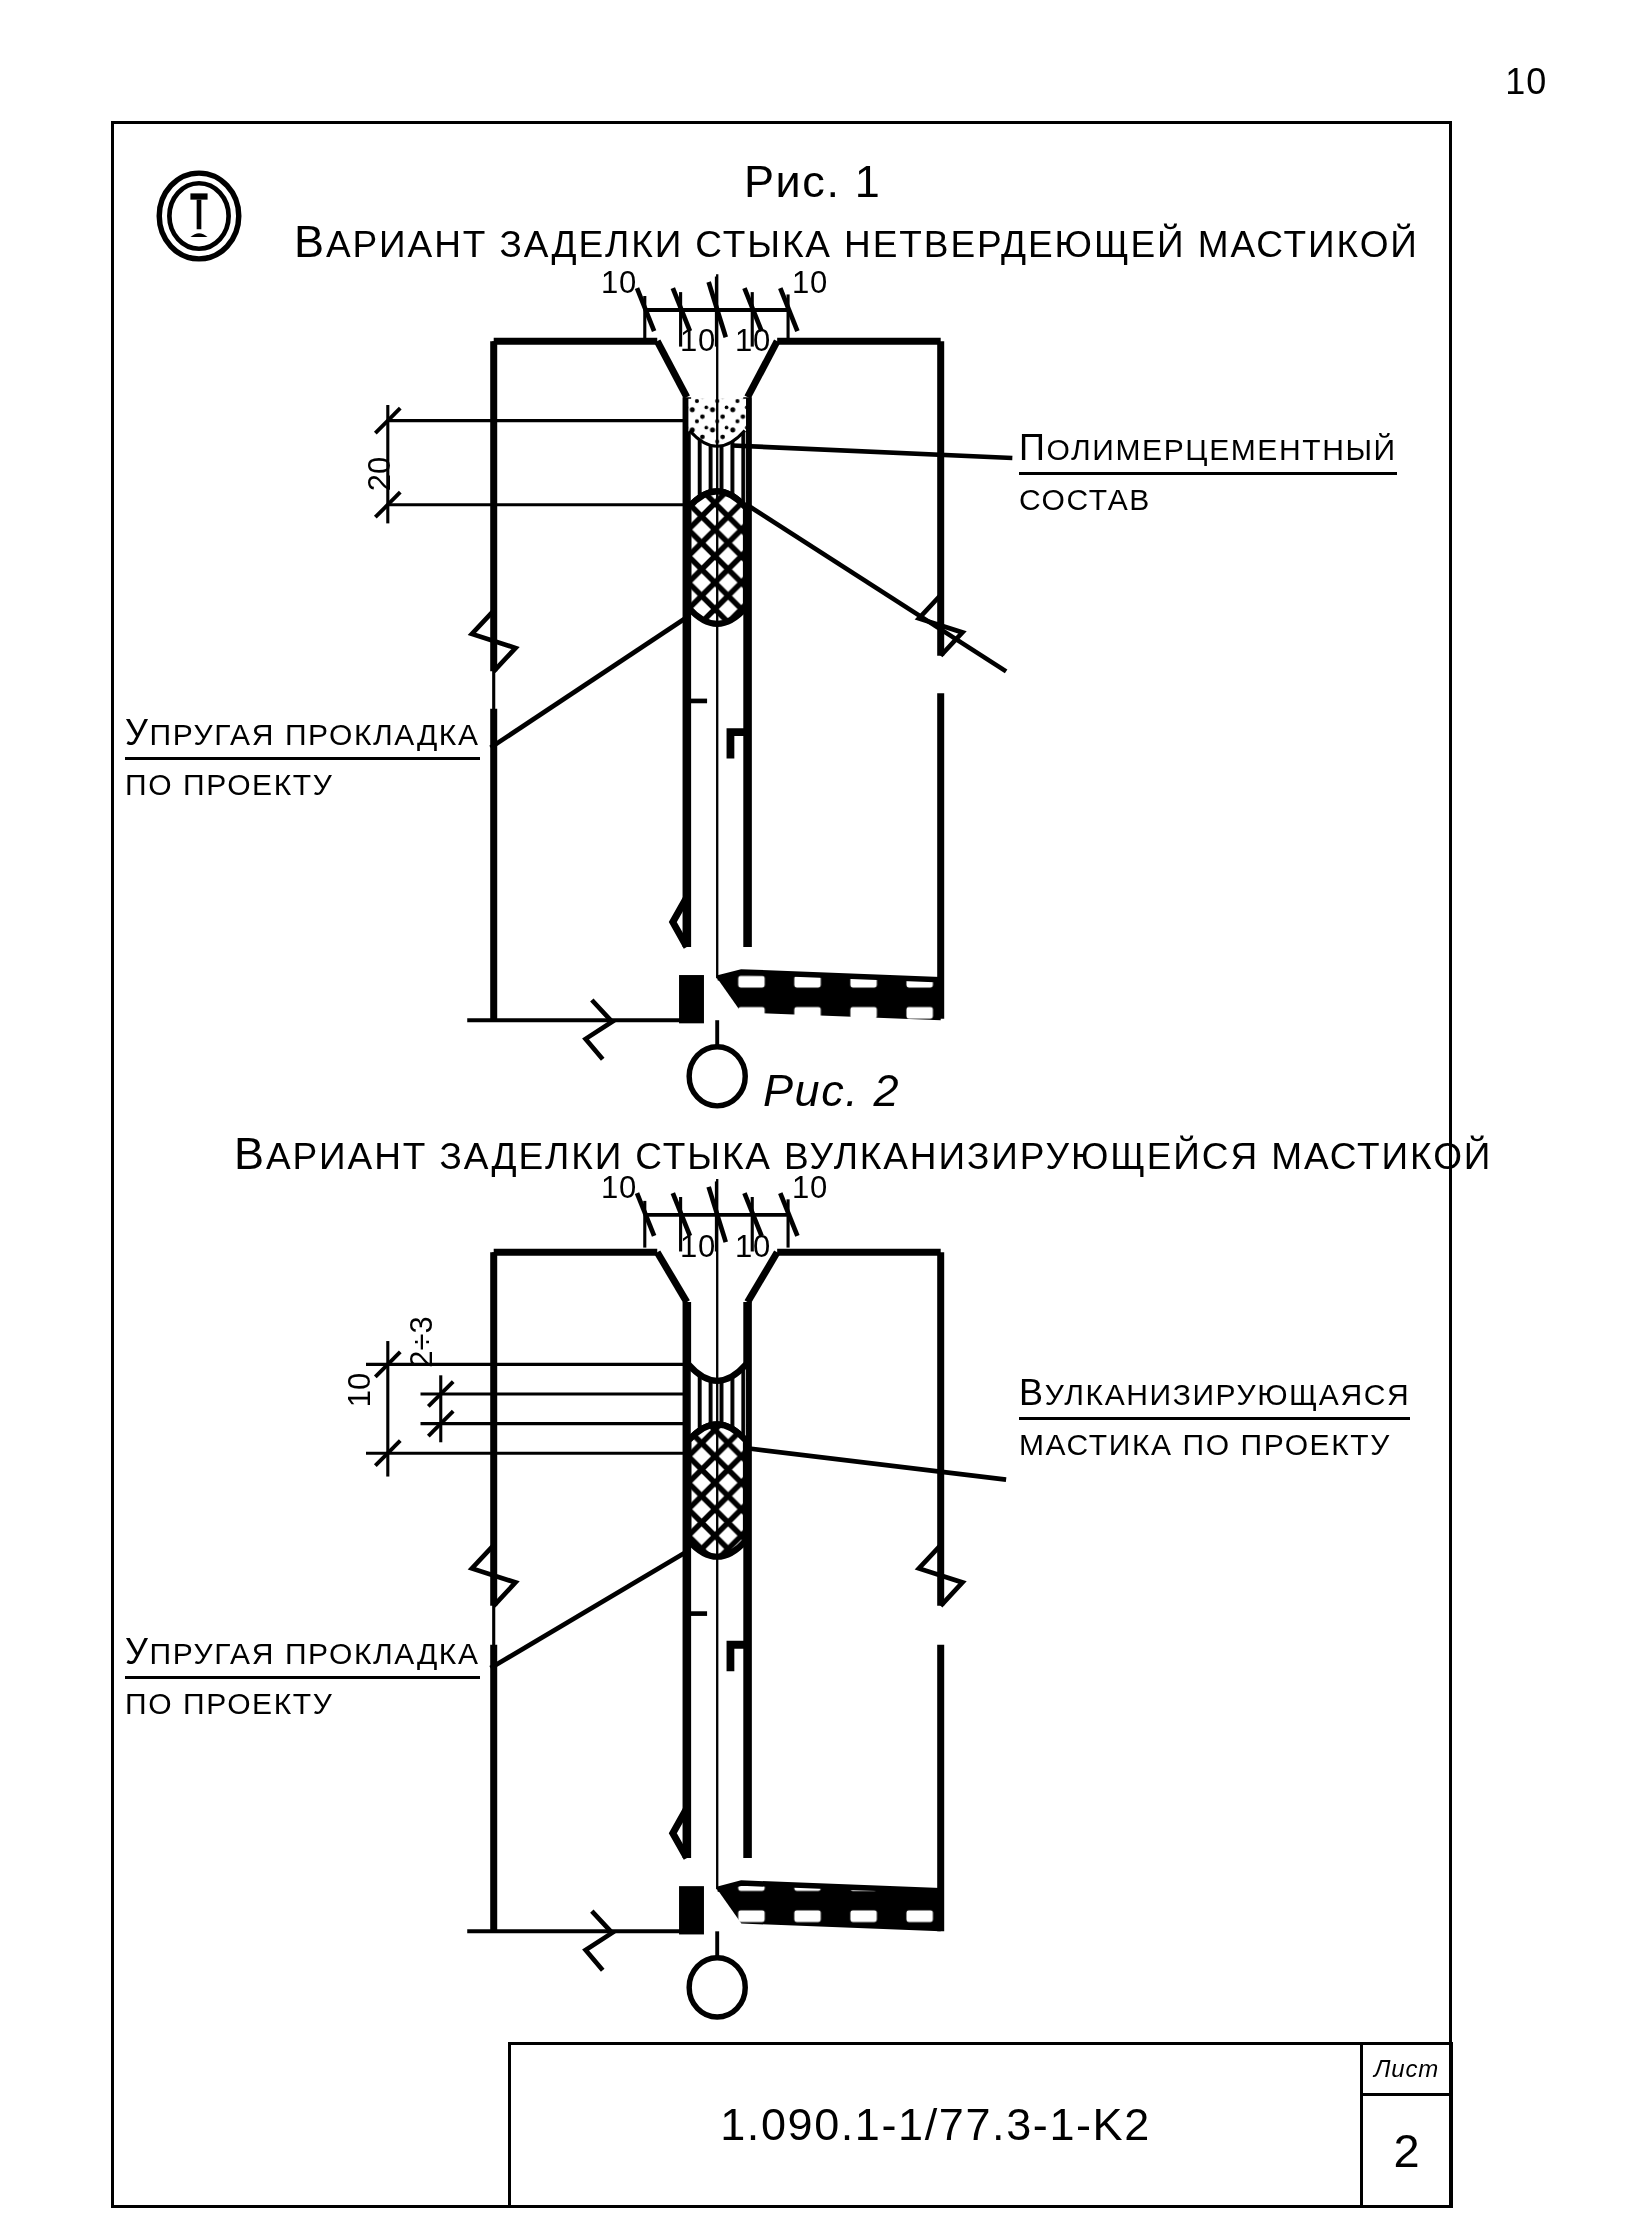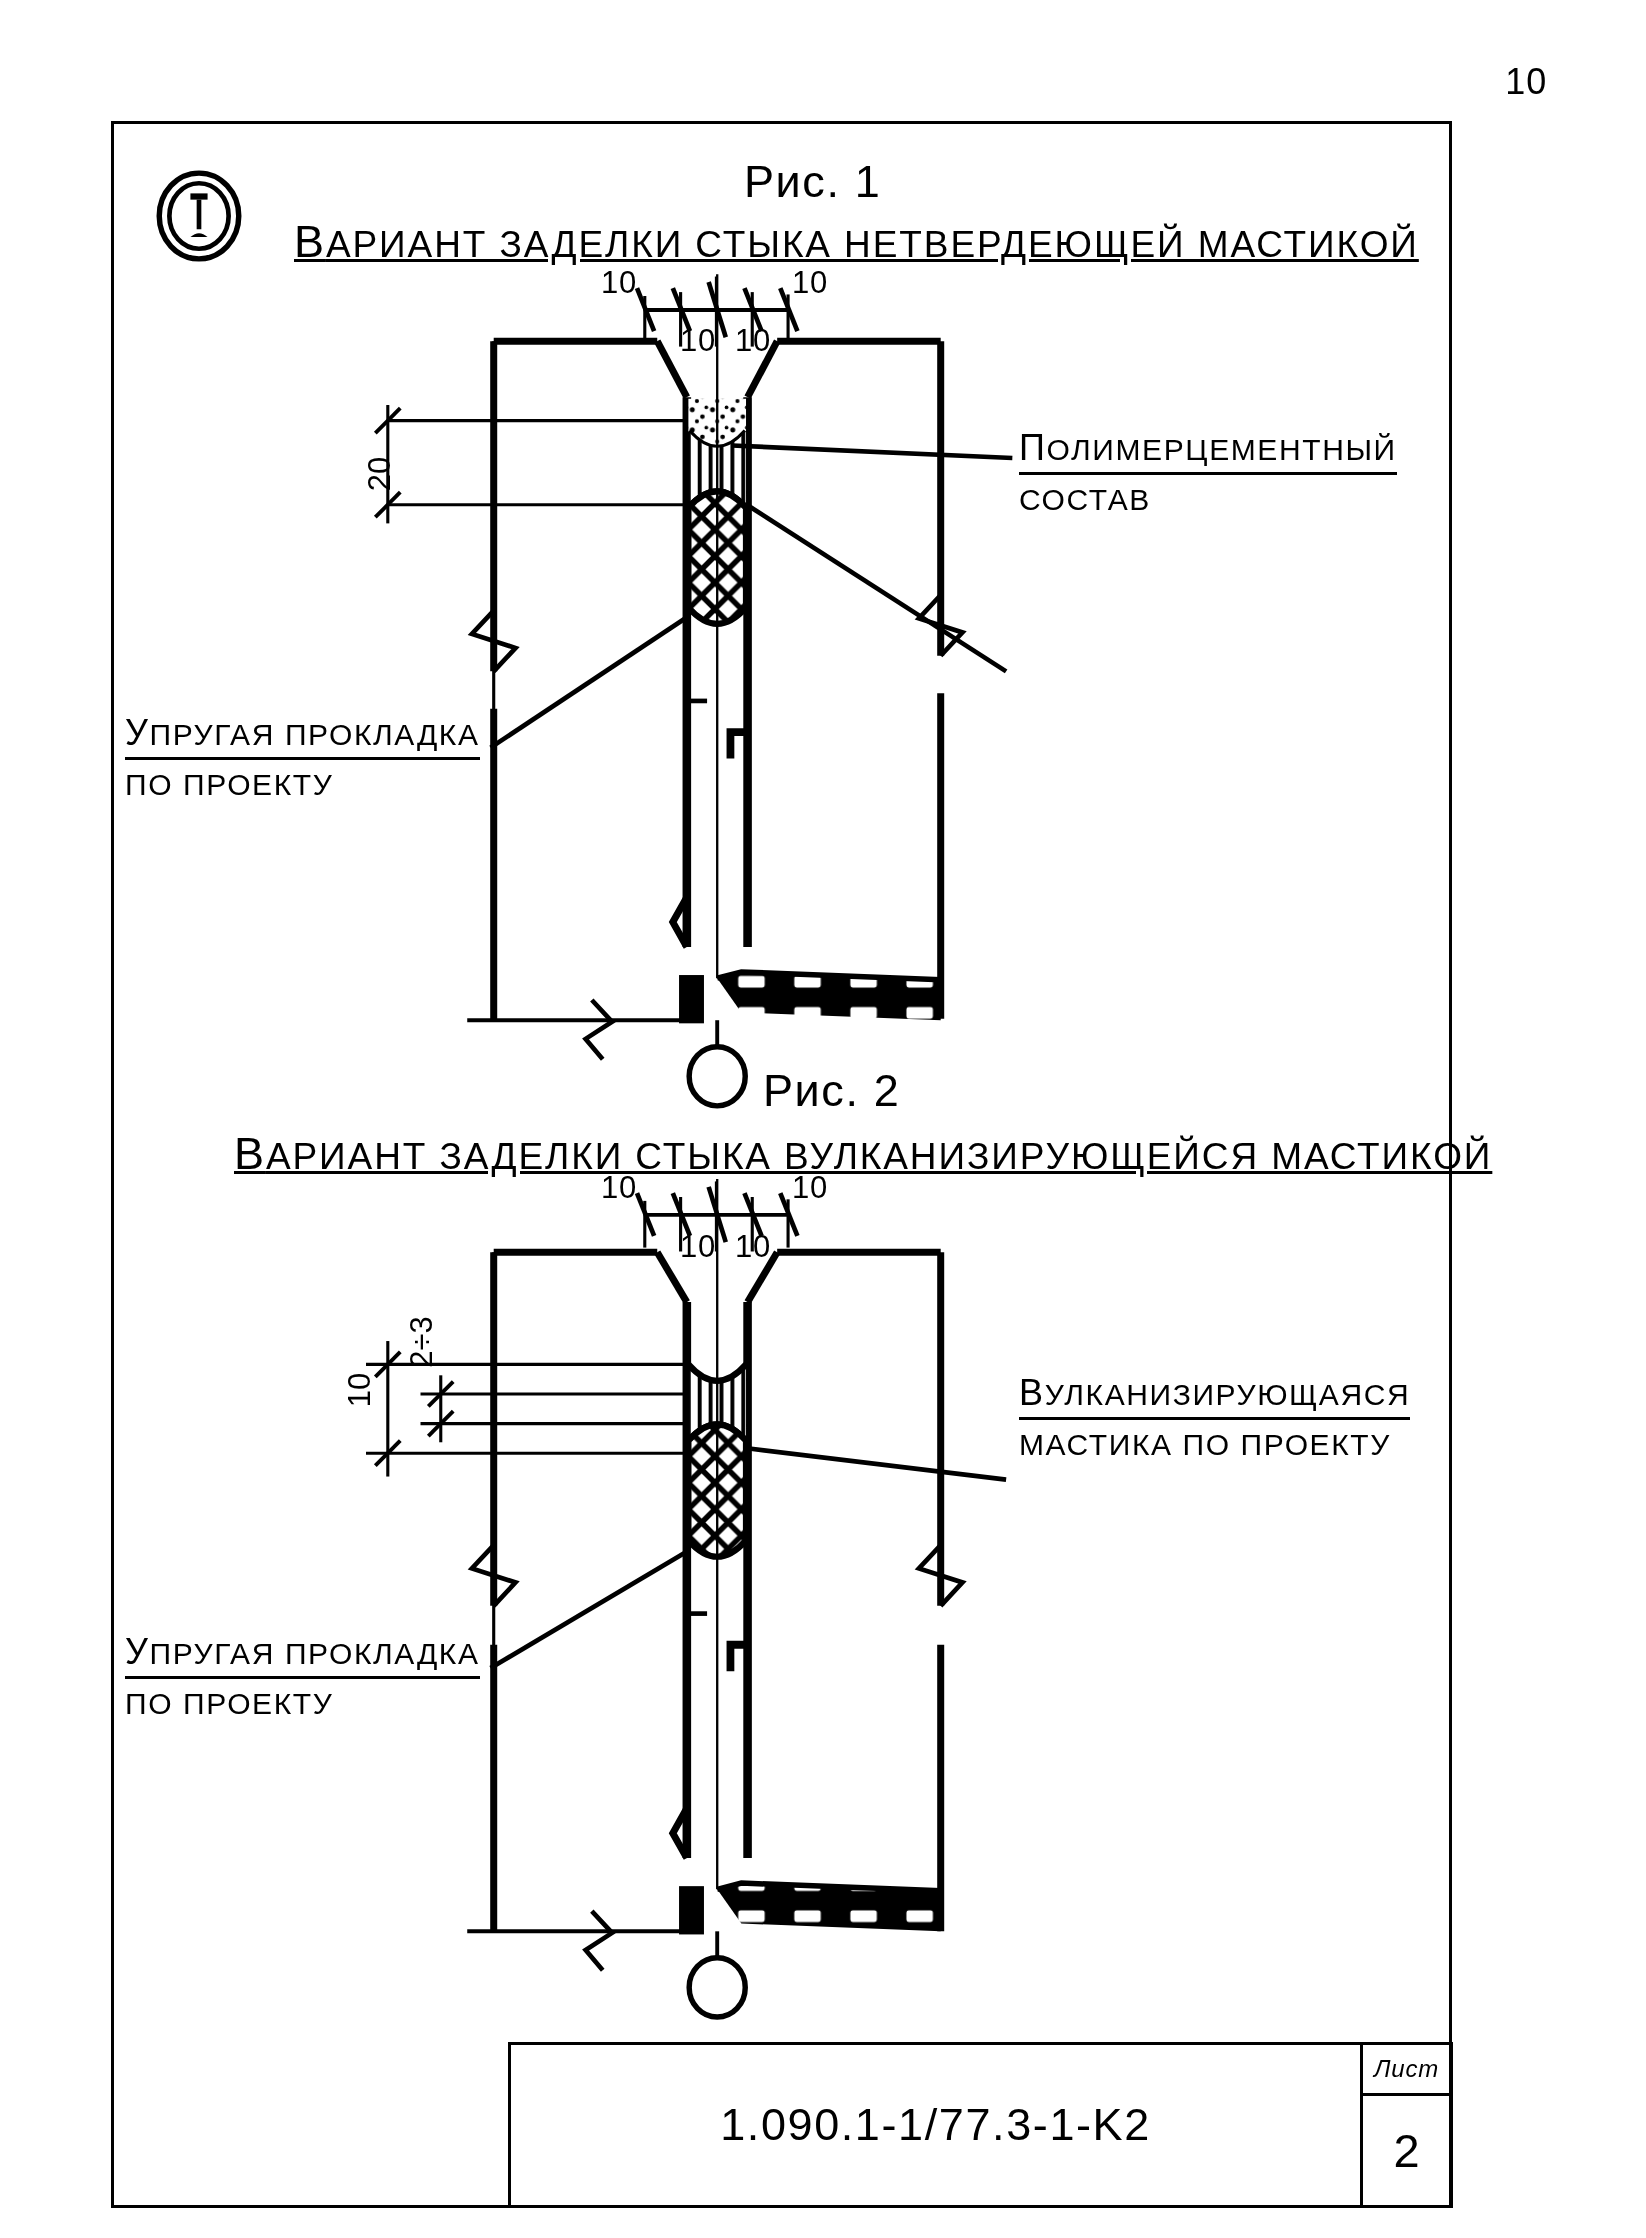--- a/index.html
+++ b/index.html
@@ -43,21 +43,20 @@
   .tb-side-bot{
     flex:1;display:flex;align-items:center;justify-content:center;
     font-size:47px;
   }
 
   
   .fig-cap{position:absolute;font-size:45px;letter-spacing:1.6px;white-space:nowrap;}
   .fig-sub{
     position:absolute;font-size:37px;letter-spacing:1.9px;white-space:nowrap;
     text-transform:uppercase;
-    text-decoration:underline;
   }
   .fig-sub::first-letter{font-size:45px;}
 
   
   .badge{
     position:absolute;left:156px;top:170px;width:86px;height:92px;
   }
 
   
   .callout{position:absolute;font-size:30px;letter-spacing:1.6px;white-space:nowrap;}
@@ -108,21 +107,21 @@
     <span class="l1">Полимерцементный</span>
     <span class="l2">состав</span>
   </div>
 
 
   <div class="callout" style="left:125px;top:712px;">
     <span class="l1">Упругая прокладка</span>
     <span class="l2">по проекту</span>
   </div>
 
-  <div class="fig-cap" style="left:763px;top:1065px;">Рис. 2</div>
+  <div class="fig-cap" style="left:763px;top:1065px;font-style:italic;">Рис. 2</div>
   <div class="fig-sub" style="left:234px;top:1128px;">Вариант заделки стыка вулканизирующейся  мастикой</div>
 
   <div class="dim" style="left:601px;top:1170px;">10</div>
   <div class="dim" style="left:792px;top:1170px;">10</div>
   <div class="dim" style="left:680px;top:1229px;">10</div>
   <div class="dim" style="left:735px;top:1229px;">10</div>
 
   <div class="dim-v" style="left:343px;top:1372px;transform:rotate(-90deg);">10</div>
   <div class="dim-v" style="left:396px;top:1324px;transform:rotate(-90deg);">2÷3</div>
 

